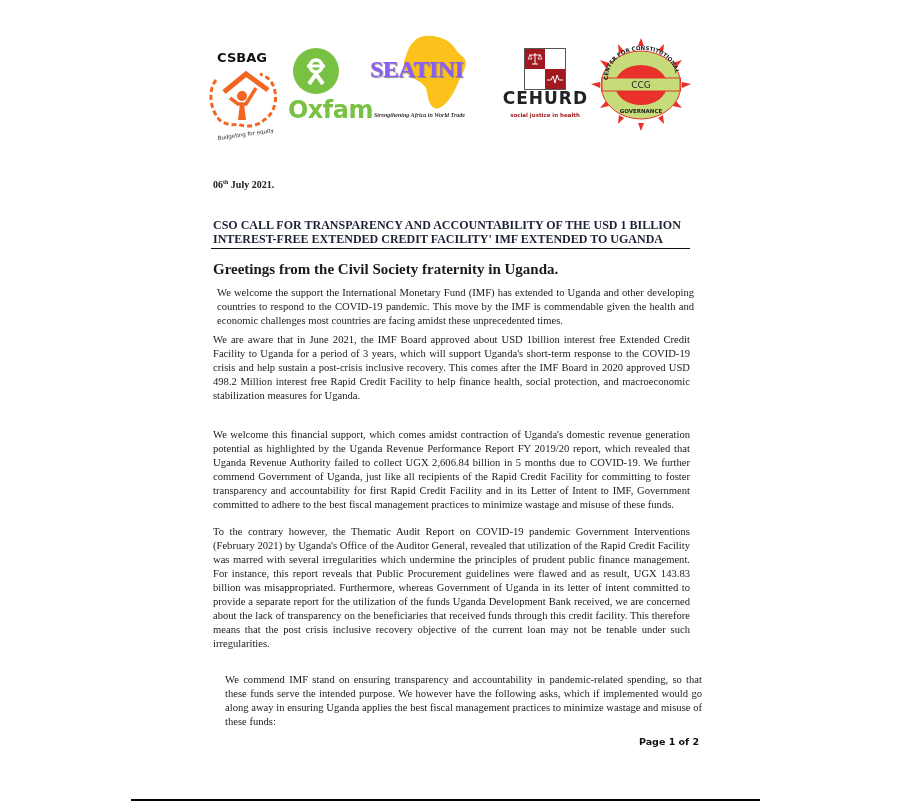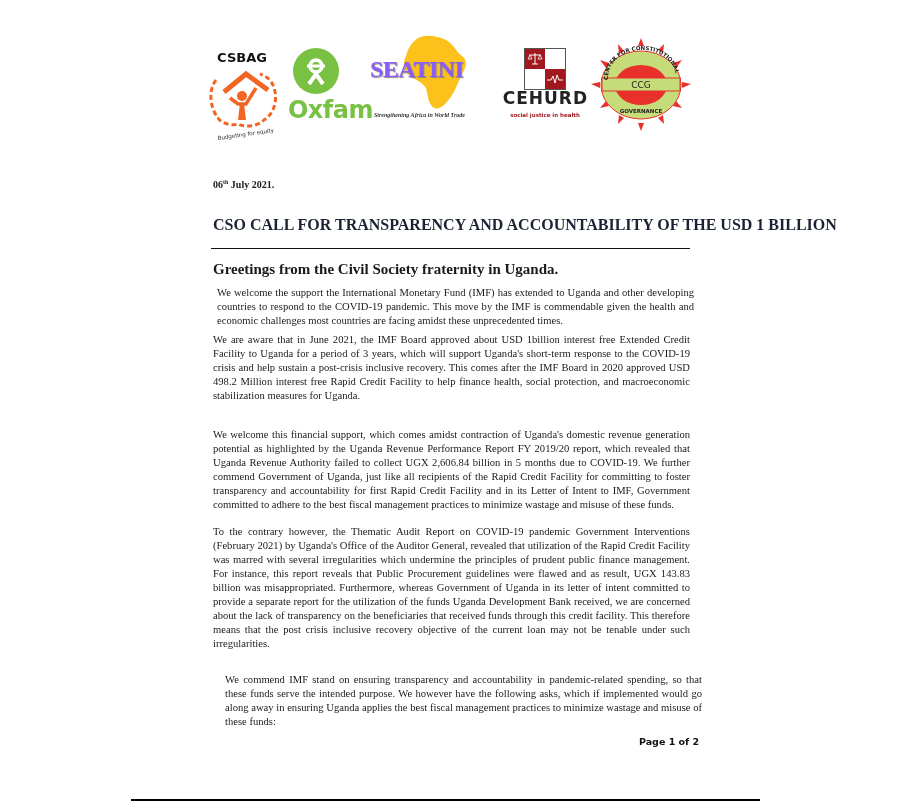--- a/index.html
+++ b/index.html
@@ -31,21 +31,21 @@
   .cehurd .tag { position: absolute; left: 0; top: 64px; width: 86px; text-align: center; font-family: "DejaVu Sans", "Liberation Sans", sans-serif; font-size: 5.5px; color: #a1191e; font-weight: bold; }
 
   
   .ccg { left: 588px; top: 36px; width: 106px; height: 98px; }
   .ccg svg { width: 106px; height: 98px; }
 
   
   .date { position: absolute; left: 213px; top: 179px; font-size: 10px; font-weight: bold; font-family: "Liberation Serif", serif; }
   .date sup { font-size: 6px; }
 
-  .title { position: absolute; left: 213px; top: 218px; width: 477px; font-family: "Liberation Serif", serif; font-weight: bold; font-size: 16px; line-height: 14px; color: #1b2233; white-space: nowrap; }
+  .title { position: absolute; left: 213px; top: 218px; width: 477px; font-family: "Liberation Serif", serif; font-weight: bold; font-size: 12px; line-height: 14px; color: #1b2233; white-space: nowrap; }
   .title-rule { position: absolute; left: 211px; top: 248px; width: 479px; height: 1px; background: #111; }
 
   .greeting { position: absolute; left: 213px; top: 261px; font-family: "Liberation Serif", serif; font-weight: bold; font-size: 15px; }
 
   .para { position: absolute; left: 213px; width: 477px; font-family: "Liberation Serif", serif; font-size: 10.6px; line-height: 14px; text-align: justify; color: #1a1a1a; }
   .p1 { top: 282px; }
   .p2 { top: 333px; }
   .p3 { top: 428px; }
   .p4 { top: 525px; }
   .p5 { top: 661px; }
@@ -135,20 +135,21 @@
       <text font-family="DejaVu Sans, sans-serif" font-size="5.5" font-weight="bold" fill="#222"><textPath href="#ccgArcTop">CENTER FOR CONSTITUTIONAL</textPath></text>
       <text x="53" y="77" text-anchor="middle" font-family="DejaVu Sans, sans-serif" font-size="5.5" font-weight="bold" fill="#222">GOVERNANCE</text>
     </svg>
   </div>
 </div>
 
 <div class="date"><span>06</span><sup>th</sup><span> July 2021.</span></div>
 
 <div class="title">
   <div>CSO CALL FOR TRANSPARENCY AND ACCOUNTABILITY OF THE USD 1 BILLION</div>
+  <div>INTEREST-FREE EXTENDED CREDIT FACILITY' IMF EXTENDED TO UGANDA</div>
 </div>
 <div class="title-rule"></div>
 
 <div class="greeting">Greetings from the Civil Society fraternity in Uganda.</div>
 
 <p class="para p1" style="margin:4px">We welcome the support the International Monetary Fund (IMF) has extended to Uganda and other developing countries to respond to the COVID-19 pandemic. This move by the IMF is commendable given the health and economic challenges most countries are facing amidst these unprecedented times.</p>
 <p class="para p2" style="margin:0">We are aware that in June 2021, the IMF Board approved about USD 1billion interest free Extended Credit Facility to Uganda for a period of 3 years, which will support Uganda's short-term response to the COVID-19 crisis and help sustain a post-crisis inclusive recovery.  This comes after the IMF Board in 2020 approved USD 498.2 Million interest free Rapid Credit Facility to help finance health, social protection, and macroeconomic stabilization measures for Uganda.</p>
 <p class="para p3" style="margin:0">We welcome this financial support, which comes amidst contraction of Uganda's domestic revenue generation potential as highlighted by the Uganda Revenue Performance Report FY 2019/20 report, which revealed that Uganda Revenue Authority failed to collect UGX 2,606.84 billion in 5 months due to COVID-19. We further commend Government of Uganda, just like all recipients of the Rapid Credit Facility for committing to foster transparency and accountability for first Rapid Credit Facility and in its Letter of Intent to IMF, Government committed to adhere to the best fiscal management practices to minimize wastage and misuse of these funds.</p>
 <p class="para p4" style="margin:0">To the contrary however, the Thematic Audit Report on COVID-19 pandemic Government Interventions (February 2021) by Uganda's Office of the Auditor General, revealed that utilization of the Rapid Credit Facility was marred with several irregularities which undermine the principles of prudent public finance management. For instance, this report reveals that Public Procurement guidelines were flawed and as result, UGX 143.83 billion was misappropriated.  Furthermore, whereas Government of Uganda in its letter of intent committed to provide a separate report for the utilization of the funds Uganda Development Bank received, we are concerned about the lack of transparency on the beneficiaries that received funds through this credit facility. This therefore means that the post crisis inclusive recovery objective of the current loan may not be tenable under such irregularities.</p>
 <p class="para p5" style="margin:12px">We commend IMF stand on ensuring transparency and accountability in pandemic-related spending, so that these funds serve the intended purpose. We however have the following asks, which if implemented would go along away in ensuring Uganda applies the best fiscal management practices to minimize wastage and misuse of these funds:</p>

